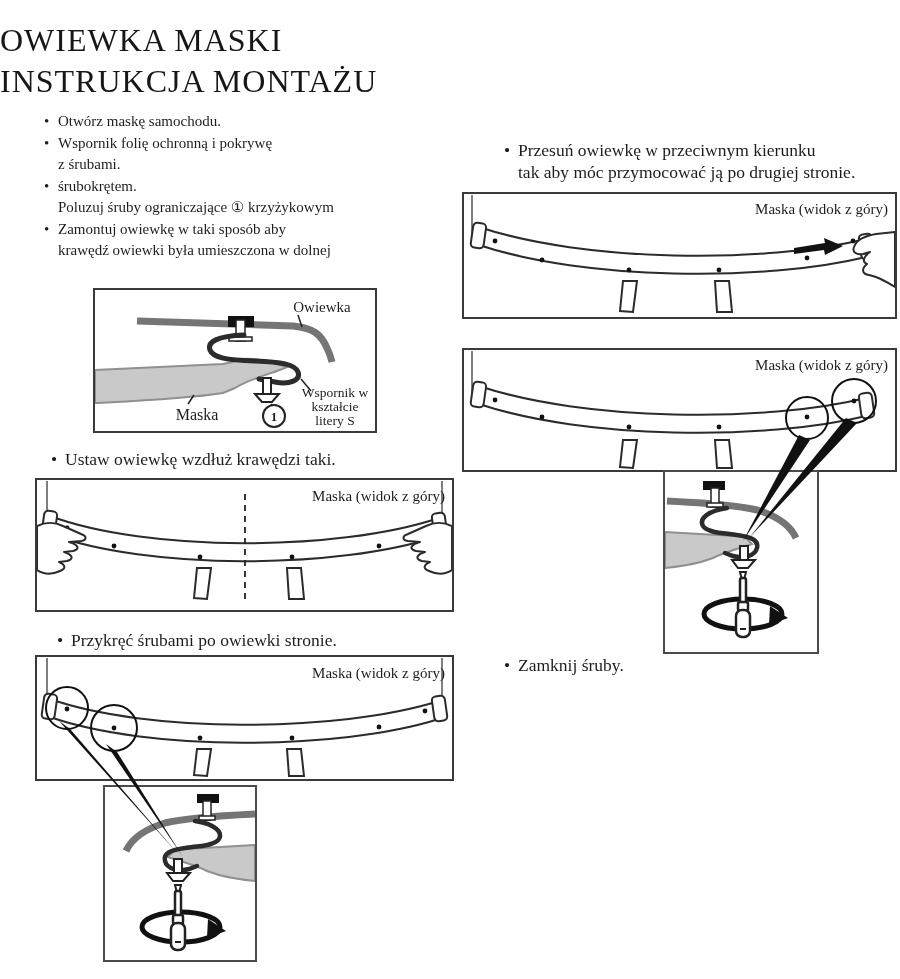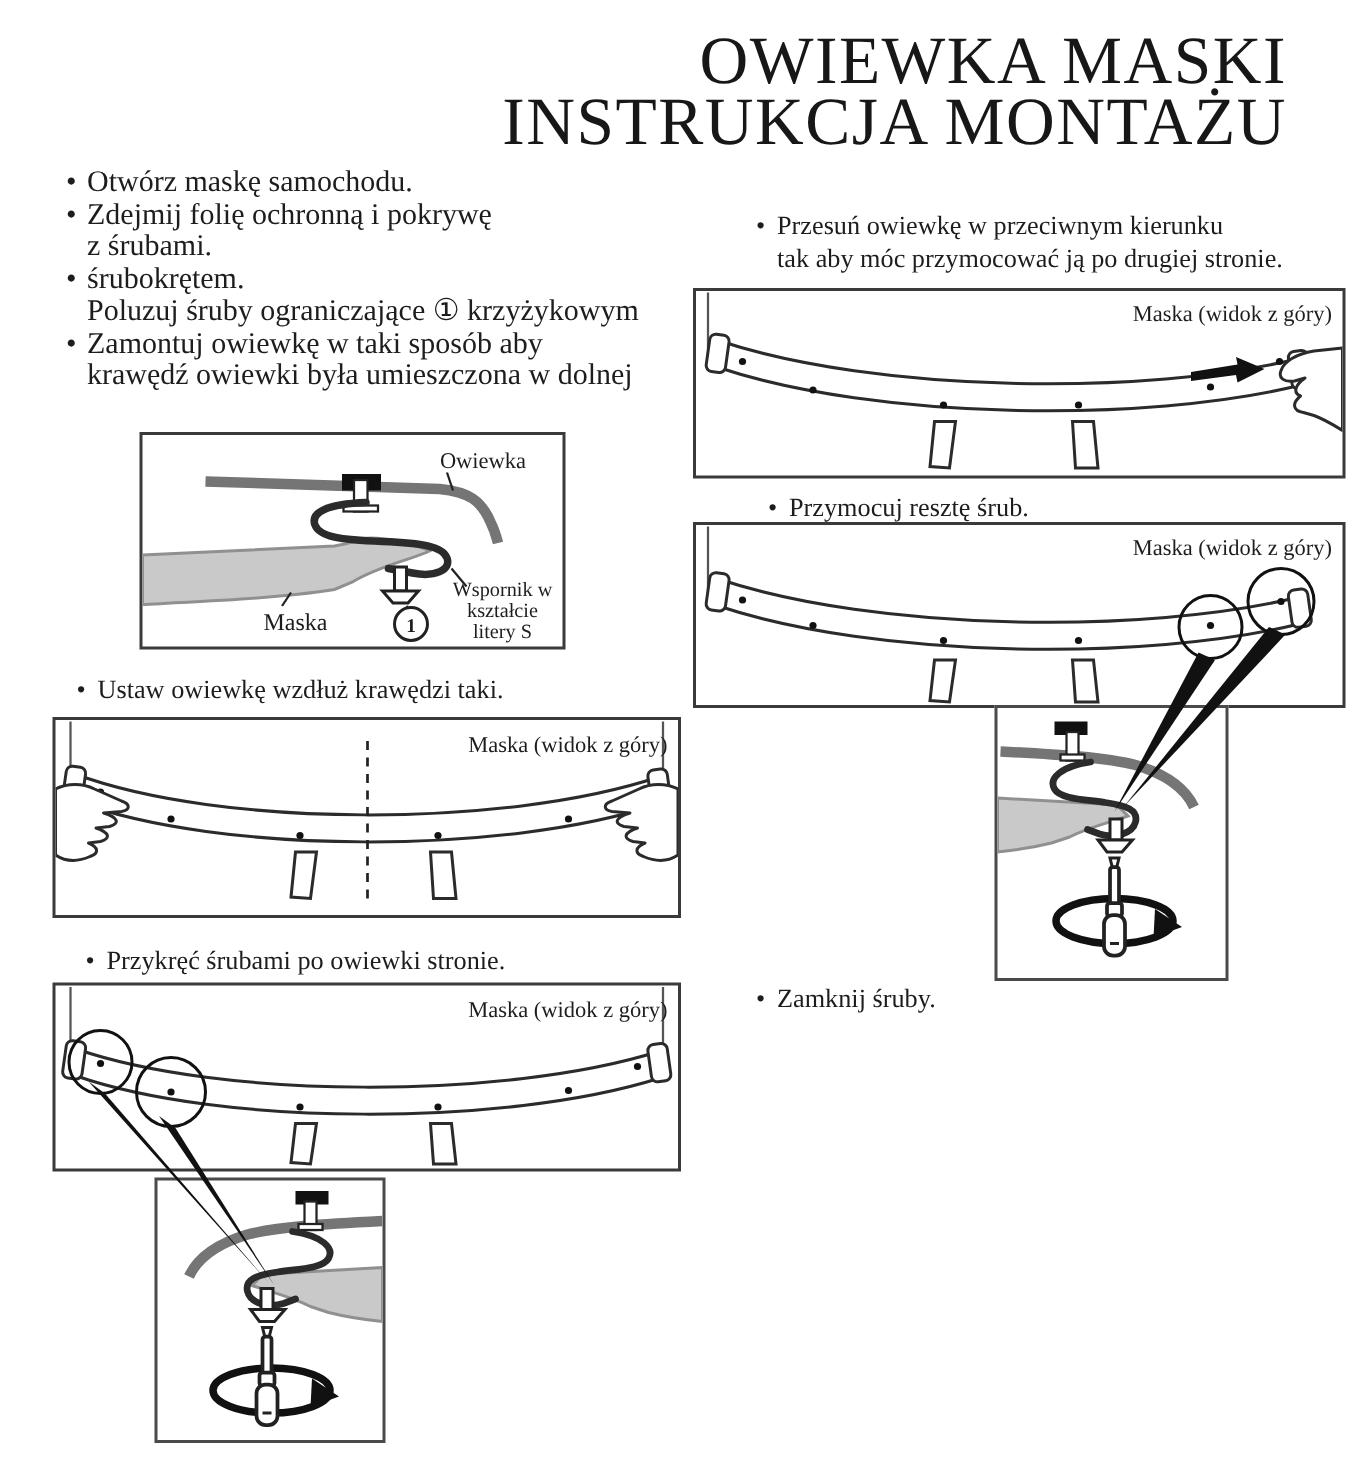--- a/index.html
+++ b/index.html
@@ -1,21 +1,21 @@
 <!DOCTYPE html>
 <html><head>
 <meta charset="utf-8">
 <style>
   html,body{margin:0;padding:0;background:#fff;}
   #page{position:relative;width:900px;height:979px;background:#ffffff;
         font-family:"Liberation Serif",serif;color:#1d1d1d;overflow:hidden;}
   .abs{position:absolute;}
-  .title{left:0;top:20px;width:858px;text-align:right;font-size:45px;
+  .title{left:0;top:20px;width:858px;text-align:left;font-size:32px;
          line-height:41px;letter-spacing:1px;color:#171717;}
-  ul.steps{list-style:none;margin:0;padding:0;font-size:20px;line-height:21.5px;}
+  ul.steps{list-style:none;margin:0;padding:0;font-size:15px;line-height:21.5px;}
   ul.steps li{position:relative;padding-left:16px;}
   ul.steps li::before{content:"\2022";position:absolute;left:2px;top:0;}
   .bullet{font-size:17.5px;line-height:21.5px;padding-left:15px;position:absolute;}
   .bullet::before{content:"\2022";position:absolute;left:1px;top:0;}
   .ln{display:block;}
   .dbox{position:absolute;background:#fff;}
   .b2{border:2px solid #3a3a3a;}
   .b1{border:2px solid #4a4a4a;}
   svg{display:block;}
   svg text{font-family:"Liberation Serif",serif;fill:#1d1d1d;}
@@ -29,21 +29,21 @@
   <div class="abs title">
     <div>OWIEWKA MASKI</div>
     <div>INSTRUKCJA MONTAŻU</div>
   </div>
 
   <ul class="steps abs" style="left:42px;top:111px;width:412px">
     <li>
       <span class="ln">Otwórz maskę samochodu.</span>
     </li>
     <li>
-      <span class="ln">Zdejmij folię ochronną i pokrywę</span>
+      <span class="ln">Wspornik folię ochronną i pokrywę</span>
       <span class="ln">z śrubami.</span>
     </li>
     <li>
       <span class="ln">śrubokrętem.</span>
       <span class="ln">Poluzuj śruby ograniczające ① krzyżykowym</span>
     </li>
     <li>
       <span class="ln">Zamontuj owiewkę w taki sposób aby</span>
       <span class="ln">krawędź owiewki była umieszczona w dolnej</span>
     </li>
@@ -170,23 +170,20 @@
       <circle cx="165" cy="76" r="2.4" fill="#111"></circle>
       <circle cx="255" cy="76" r="2.4" fill="#111"></circle>
       <circle cx="343" cy="64" r="2.4" fill="#111"></circle>
       <circle cx="389" cy="47" r="2.4" fill="#111"></circle>
       <polygon points="330,54 361,49 360,44 379,52 361,61 360,56 330,60" fill="#111"></polygon>
       <path d="M431,38 L412,40 C400,42 392,47 390,53 C388,58 392,61 399,60 L406,58 C399,63 398,68 403,70 C397,75 398,80 405,81 L412,83 C420,86 426,90 431,93 Z" fill="#fff" stroke="#2b2b2b" stroke-width="2" stroke-linejoin="round"></path>
       <text x="424" y="20" text-anchor="end" font-size="15">Maska (widok z góry)</text>
     </svg>
   </div>
 
-  <div class="bullet abs" style="left:511px;top:328px;width:300px">
-    <span class="ln">Przymocuj resztę śrub.</span>
-  </div>
 
   <div class="dbox b2" style="left:462px;top:348px;width:431px;height:120px">
     <svg width="431" height="120" viewBox="0 0 431 120">
       <line x1="8" y1="1" x2="8" y2="46" stroke="#555" stroke-width="1.5"></line>
       <path d="M15,36 C120,71 300,73 402,48 L402,66 C300,91 120,89 15,54 Z" fill="#fff" stroke="#2b2b2b" stroke-width="2"></path>
       <rect x="8" y="32" width="13" height="25" rx="4" fill="#fff" stroke="#2b2b2b" stroke-width="2" transform="rotate(8 14 44)"></rect>
       <rect x="396" y="43" width="13" height="25" rx="4" fill="#fff" stroke="#2b2b2b" stroke-width="2" transform="rotate(-8 402 55)"></rect>
       <polygon points="159,90 173,90 169,118 156,117" fill="#fff" stroke="#2b2b2b" stroke-width="2"></polygon>
       <polygon points="251,90 265,90 268,118 253,118" fill="#fff" stroke="#2b2b2b" stroke-width="2"></polygon>
       <circle cx="31" cy="50" r="2.4" fill="#111"></circle>

